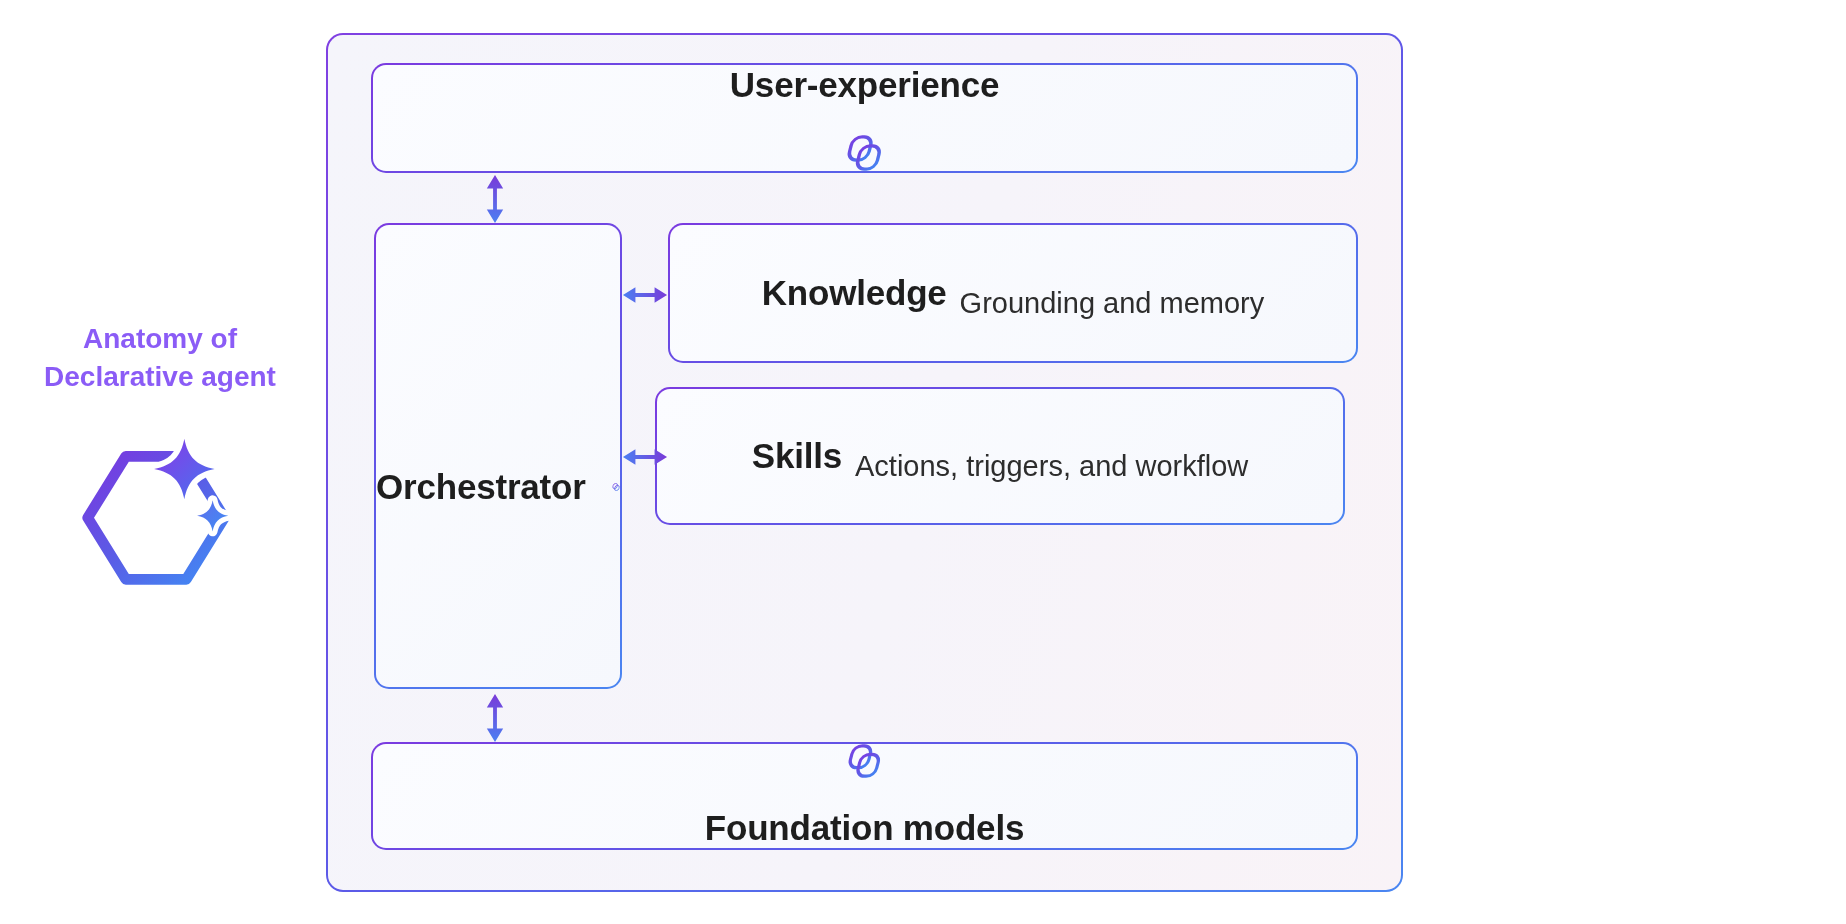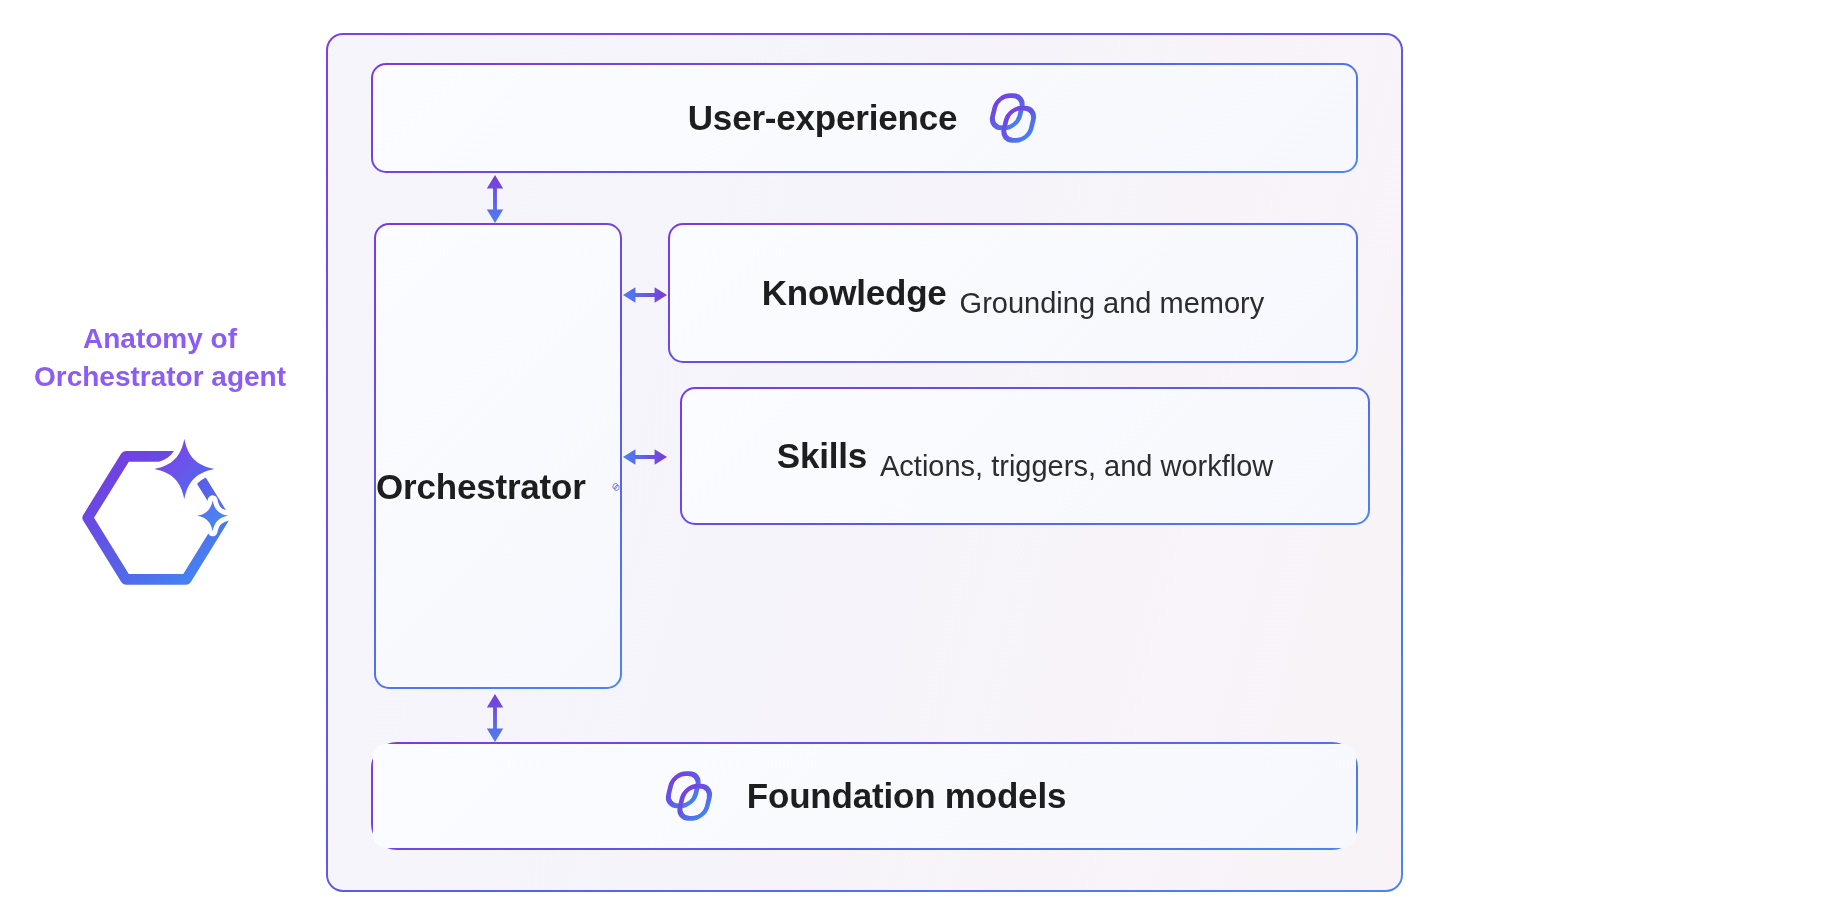--- a/index.html
+++ b/index.html
@@ -41,30 +41,30 @@
   .outer-inner {
     position: relative;
     width: 100%; height: 100%;
     border-radius: 15px;
     background: linear-gradient(105deg, #f5f5fb 0%, #f6f4fa 55%, #f9f3f7 100%);
   }
 
   .box-title   { font-size: 35px; font-weight: 600; color: #1e1e1e; letter-spacing: -0.2px; }
   .box-sub     { font-size: 29px; font-weight: 400; color: #2d2d2d; margin-top: 20px; }
 
-  .row   { flex-direction: row; gap: 30px; }
+  .row   { flex-direction: column; gap: 30px; }
   .col   { flex-direction: row; gap: 13px; }
 
   
   .ux          { left: 43px;  top: 28px;  width: 987px; height: 110px; }
   .orch        { left: 46px;  top: 188px; width: 248px; height: 466px; }
   .orch .gbox-inner { justify-content: flex-start; padding-top: 62px; gap: 26px; }
   .knowledge   { left: 340px; top: 188px; width: 690px; height: 140px; }
-  .skills      { left: 352px; top: 352px; width: 690px; height: 138px; }
-  .foundation  { left: 43px;  top: 707px; width: 987px; height: 108px; border-radius: 26px; }
+  .skills      { left: 327px; top: 352px; width: 690px; height: 138px; }
+  .foundation  { left: 43px;  top: 707px; width: 987px; height: 108px; }
 
   .cicon-sm { width: 54px; height: 50px; display: block; }
   .cicon-lg { width: 88px; height: 82px; display: block; }
 
   .arrow-v { width: 24px; height: 48px; }
   .arrow-h { width: 46px; height: 20px; }
   .av1 { left: 155px; top: 140px; }
   .av2 { left: 155px; top: 659px; }
   .ah1 { left: 294px; top: 250px; }
   .ah2 { left: 294px; top: 412px; }
@@ -104,21 +104,21 @@
       <g fill="none" stroke="url(#cg)" stroke-width="4.6" transform="translate(10,0)">
         <rect x="1" y="2.5" width="26" height="31" rx="11.5" transform="skewX(-14)"></rect>
         <rect x="15" y="14.5" width="26" height="31" rx="11.5" transform="skewX(-14)"></rect>
       </g>
     </symbol>
   </defs>
 </svg>
 
 <div class="abs caption">
   <div>Anatomy of</div>
-  <div>Orchestrator agent</div>
+  <div>Declarative agent</div>
 </div>
 
 <div class="abs studio-icon">
   <svg viewBox="-4 -8 162 166" width="160" height="162">
     <polygon points="5,84 44,21 106,21 145,84 106,147 44,147" fill="none" stroke="url(#hexg)" stroke-width="11" stroke-linejoin="round"></polygon>
     <path d="M104,3 C107.5,21.5 116.5,30.5 135,34 C116.5,37.5 107.5,46.5 104,65
              C100.5,46.5 91.5,37.5 73,34 C91.5,30.5 100.5,21.5 104,3 Z" fill="url(#starBig)" stroke="#ffffff" stroke-width="12" paint-order="stroke" stroke-linejoin="round"></path>
     <path d="M133,66 C134.8,75.7 139.3,80.2 149,82 C139.3,83.8 134.8,88.3 133,98
              C131.2,88.3 126.7,83.8 117,82 C126.7,80.2 131.2,75.7 133,66 Z" fill="url(#starSmall)" stroke="#ffffff" stroke-width="10" paint-order="stroke" stroke-linejoin="round"></path>
   </svg>

